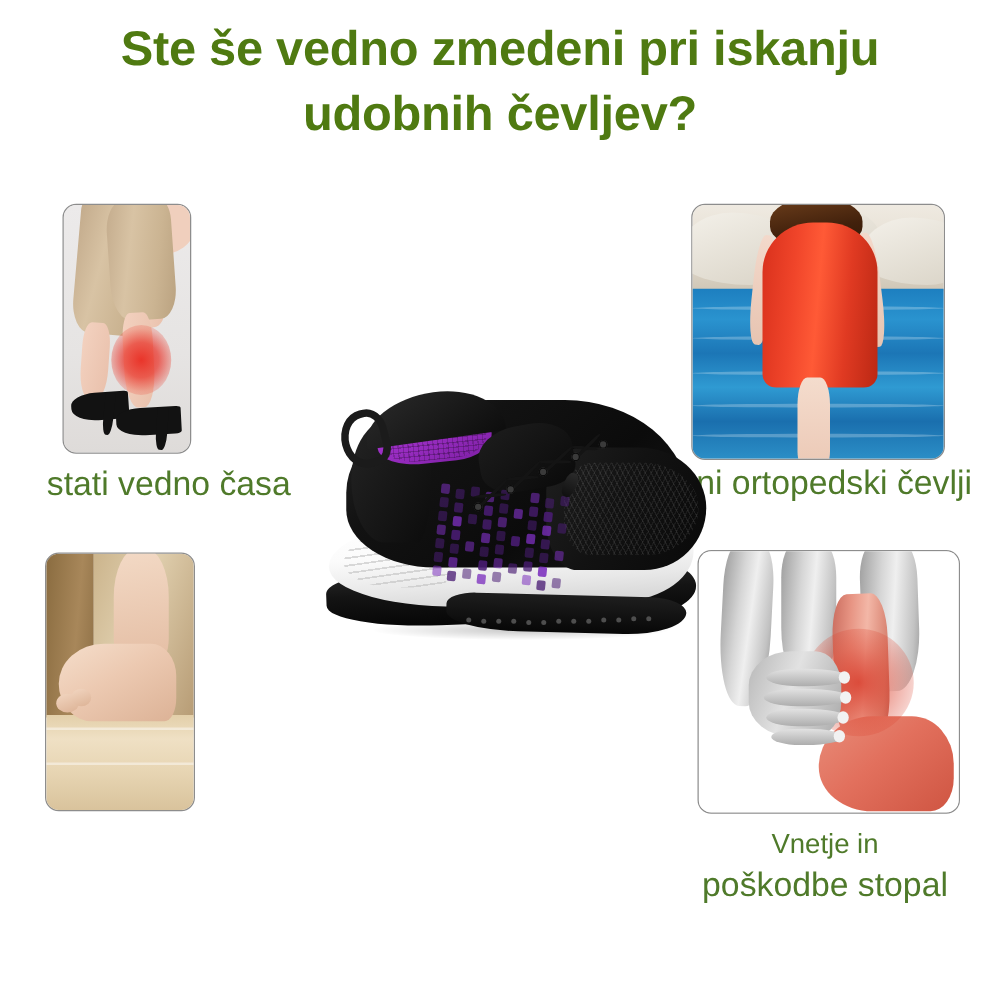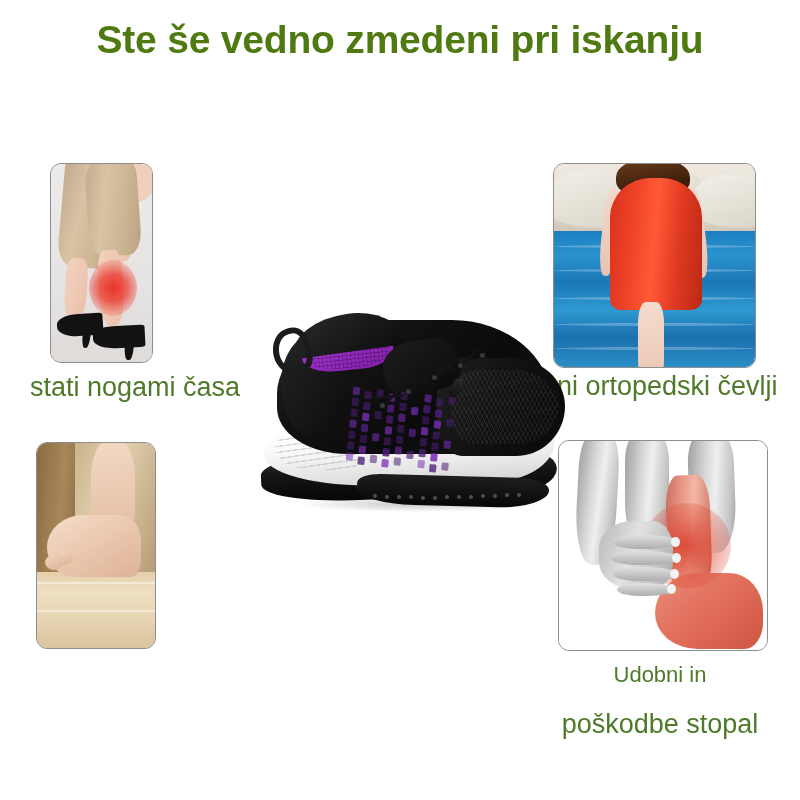--- a/index.html
+++ b/index.html
@@ -108,21 +108,21 @@
     color: #4f7a2a;
     text-align: center;
     line-height: 1.22;
     white-space: nowrap;
   }
   #caption-standing { left: 10px;  top: 371px; width: 250px; font-size: 27px; }
   #caption-walking  { left: 470px; top: 370px; width: 330px; font-size: 27px; }
   #caption-flatfoot { left: 0px;   top: 662px; width: 320px; font-size: 21px; }
   #caption-flatfoot .cap-l2 { font-size: 27px; display:block; margin-top: 3px; }
   #caption-inflam   { left: 520px; top: 662px; width: 280px; font-size: 22px; }
-  #caption-inflam .cap-l2 { font-size: 27px; display:block; margin-top: 19px; }
+  #caption-inflam .cap-l2 { font-size: 27px; display:block; margin-top: 3px; }
 
   
   #shoe {
     position: absolute;
     left: 255px;
     top: 300px;
     width: 320px;
     height: 245px;
   }
   #shoe .part { position: absolute; }
@@ -244,40 +244,41 @@
     left: 44px; top: 196px; width: 236px; height: 16px;
     background: radial-gradient(ellipse at center, rgba(0,0,0,0.22) 0%, rgba(0,0,0,0) 72%);
     border-radius: 50%;
   }
 </style>
 </head>
 <body>
 
 <div id="headline">
   <span class="hl-line">Ste še vedno zmedeni pri iskanju</span>
+  <span class="hl-line">udobnih čevljev?</span>
 </div>
 
 <div class="card" id="card-standing">
   <div class="scene">
     <div class="s1-bg"></div>
     <div class="s1-thigh" style="left:40px;top:-6px;width:64px;height:46px;border-radius:0 0 44% 40%;"></div>
     <div class="s1-skin" style="left:56px;top:8px;width:22px;height:78px;border-radius:44%;transform:rotate(16deg);"></div>
     <div class="s1-skin" style="left:60px;top:72px;width:20px;height:26px;border-radius:46%;transform:rotate(-6deg);"></div>
     <div class="s1-pants" style="left:10px;top:-4px;width:62px;height:108px;border-radius:10% 34% 30% 24%;transform:rotate(5deg);"></div>
     <div class="s1-pants" style="left:36px;top:-4px;width:52px;height:96px;border-radius:26% 18% 26% 30%;transform:rotate(-4deg);"></div>
     <div class="s1-skin" style="left:14px;top:94px;width:22px;height:62px;border-radius:30% 30% 40% 40%;transform:rotate(4deg);"></div>
     <div class="s1-skin" style="left:48px;top:86px;width:24px;height:76px;border-radius:28% 28% 40% 40%;transform:rotate(-3deg);"></div>
     <div class="s1-pain" style="left:38px;top:96px;width:48px;height:56px;"></div>
     <div class="s1-heel" style="left:6px;top:150px;width:46px;height:22px;border-radius:42% 8% 10% 46%;transform:rotate(-4deg);"></div>
     <div class="s1-heel" style="left:32px;top:150px;width:8px;height:34px;border-radius:0 0 40% 40%;transform:rotate(6deg);"></div>
     <div class="s1-heel" style="left:42px;top:162px;width:52px;height:22px;border-radius:38% 8% 10% 44%;transform:rotate(-3deg);"></div>
     <div class="s1-heel" style="left:74px;top:162px;width:9px;height:34px;border-radius:0 0 40% 40%;transform:rotate(4deg);"></div>
   </div>
 </div>
-<div class="caption" id="caption-standing">stati nogami časa</div>
+<div class="caption" id="caption-standing">stati vedno časa</div>
 
 <div class="card" id="card-walking">
   <div class="scene">
     <div class="s2-sky"></div>
     <div class="s2-rock" style="left:-12px;top:6px;width:96px;height:58px;"></div>
     <div class="s2-rock" style="left:66px;top:0px;width:84px;height:52px;"></div>
     <div class="s2-rock" style="left:134px;top:10px;width:90px;height:54px;"></div>
     <div class="s2-water">
       <div class="s2-wave" style="top:14px;"></div>
       <div class="s2-wave" style="top:38px;"></div>
@@ -325,21 +326,21 @@
     <div class="s4-fngr" style="left:52px;top:110px;width:68px;height:14px;"></div>
     <div class="s4-fngr" style="left:54px;top:126px;width:64px;height:14px;"></div>
     <div class="s4-fngr" style="left:58px;top:142px;width:58px;height:13px;"></div>
     <div class="s4-nail" style="left:112px;top:96px;width:9px;height:10px;"></div>
     <div class="s4-nail" style="left:113px;top:112px;width:9px;height:10px;"></div>
     <div class="s4-nail" style="left:111px;top:128px;width:9px;height:10px;"></div>
     <div class="s4-nail" style="left:108px;top:143px;width:9px;height:10px;"></div>
   </div>
 </div>
 <div class="caption" id="caption-inflam">
-  <span class="cap-l1">Udobni in</span>
+  <span class="cap-l1">Vnetje in</span>
   <span class="cap-l2">poškodbe stopal</span>
 </div>
 
 <div id="shoe">
   <div class="part sh-shadow"></div>
   <div class="part sh-outsole"></div>
   <div class="part sh-mid"></div>
   <div class="part sh-midridge"></div>
   <div class="part sh-outsole2"></div>
   <div class="part sh-studs" id="shoe-studs">

